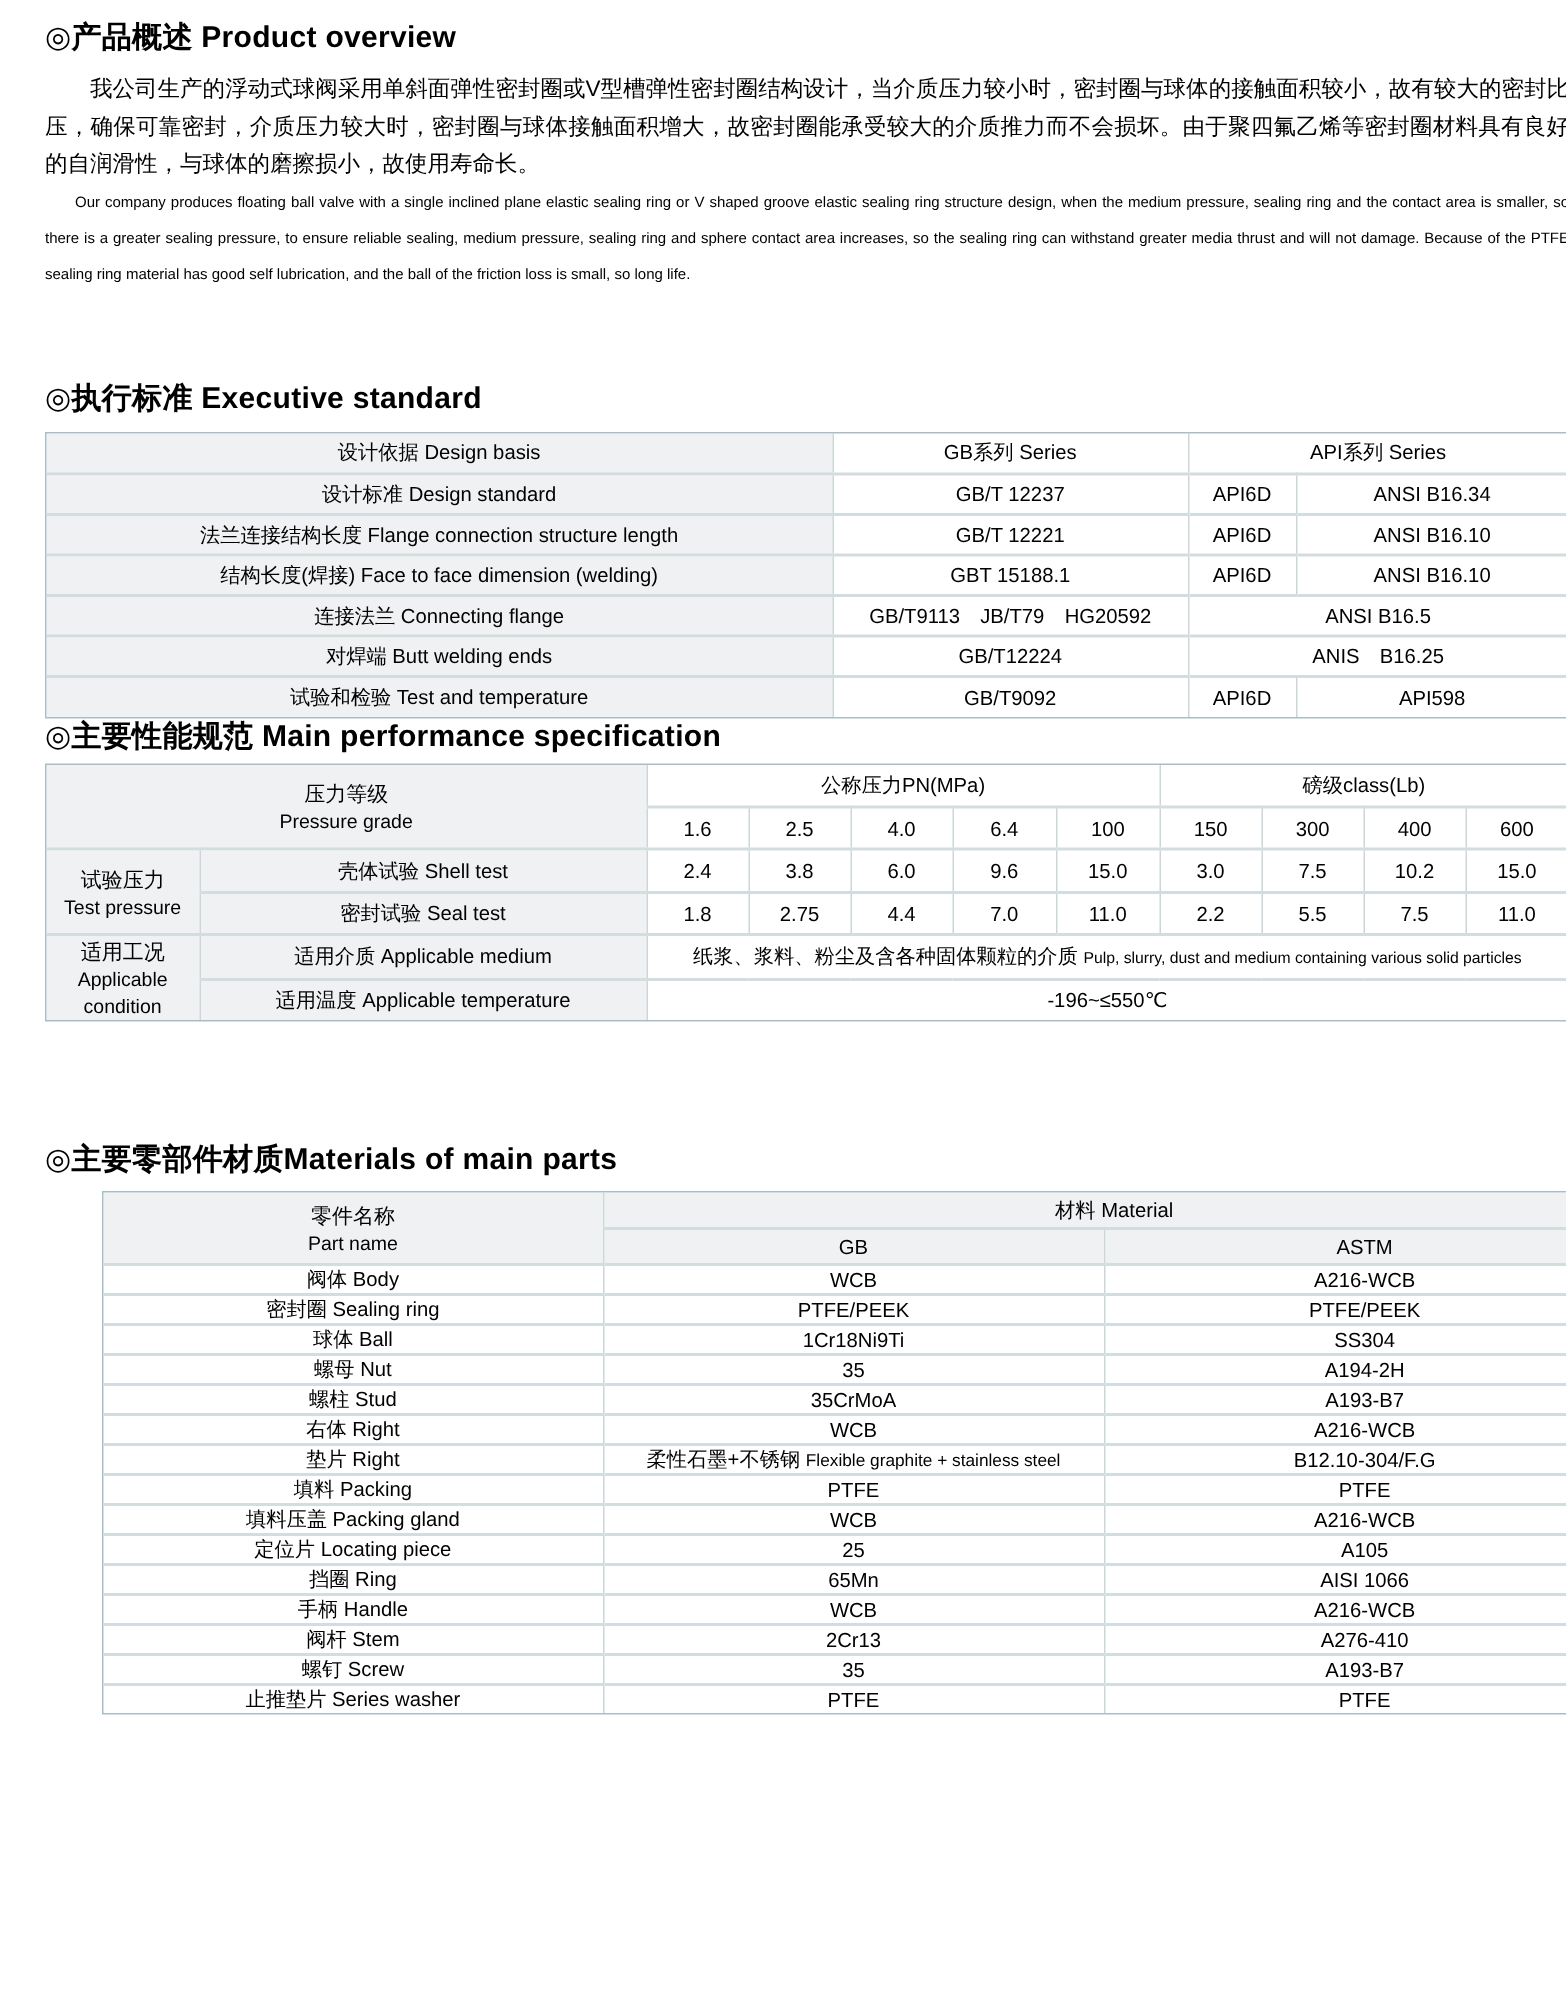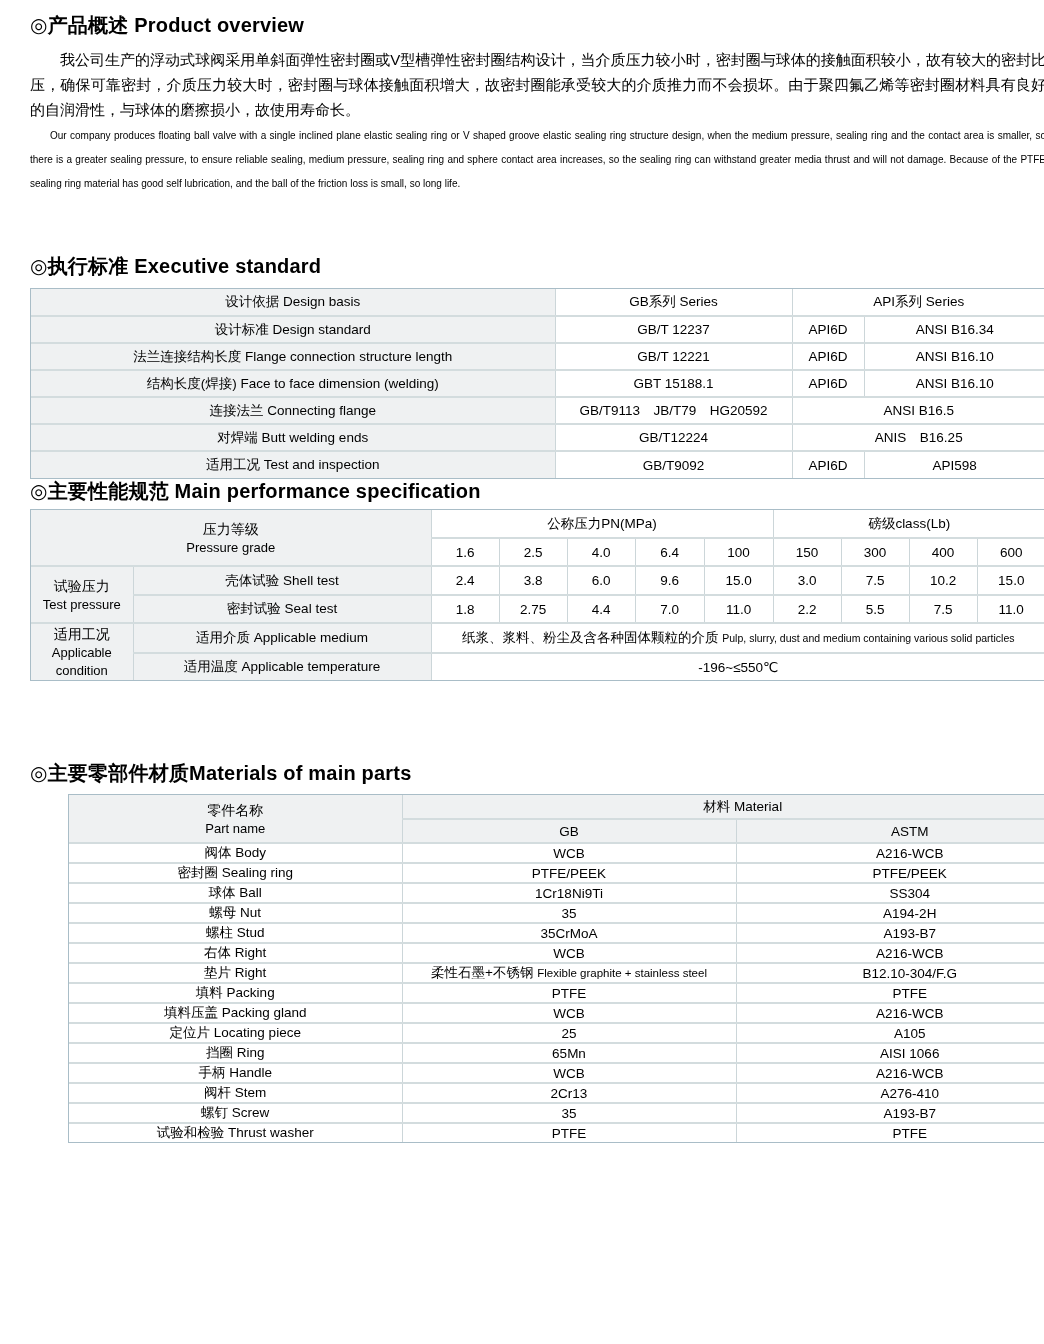--- a/index.html
+++ b/index.html
@@ -86,21 +86,21 @@
         <td class="lab">连接法兰 Connecting flange</td>
         <td>GB/T9113　JB/T79　HG20592</td>
         <td colspan="2">ANSI B16.5</td>
       </tr>
       <tr>
         <td class="lab">对焊端 Butt welding ends</td>
         <td>GB/T12224</td>
         <td colspan="2">ANIS　B16.25</td>
       </tr>
       <tr>
-        <td class="lab">适用工况 Test and inspection</td>
+        <td class="lab">试验和检验 Test and temperature</td>
         <td>GB/T9092</td>
         <td>API6D</td>
         <td>API598</td>
       </tr>
     </tbody>
       </table>
   </div>
 
   <div class="sec-title t3">◎主要性能规范 Main performance specification</div>
   <div class="tblwrap mt-perf">
@@ -272,21 +272,21 @@
         <td>阀杆 Stem</td>
         <td>2Cr13</td>
         <td>A276-410</td>
       </tr>
       <tr class="dr">
         <td>螺钉 Screw</td>
         <td>35</td>
         <td>A193-B7</td>
       </tr>
       <tr class="dr">
-        <td>试验和检验 Thrust washer</td>
+        <td>止推垫片 Series washer</td>
         <td>PTFE</td>
         <td>PTFE</td>
       </tr>
     </tbody>
       </table>
   </div>
 
 </div>
 
 </body></html>

